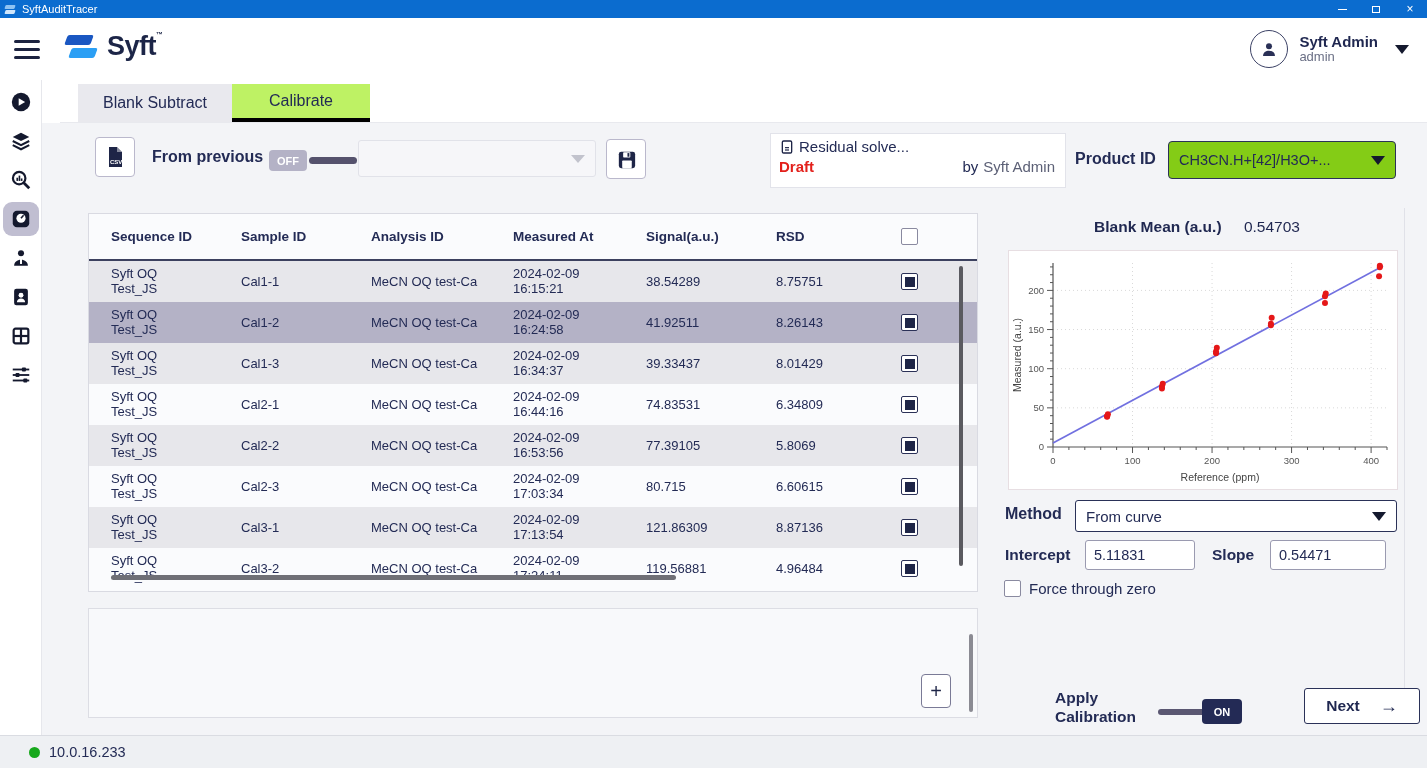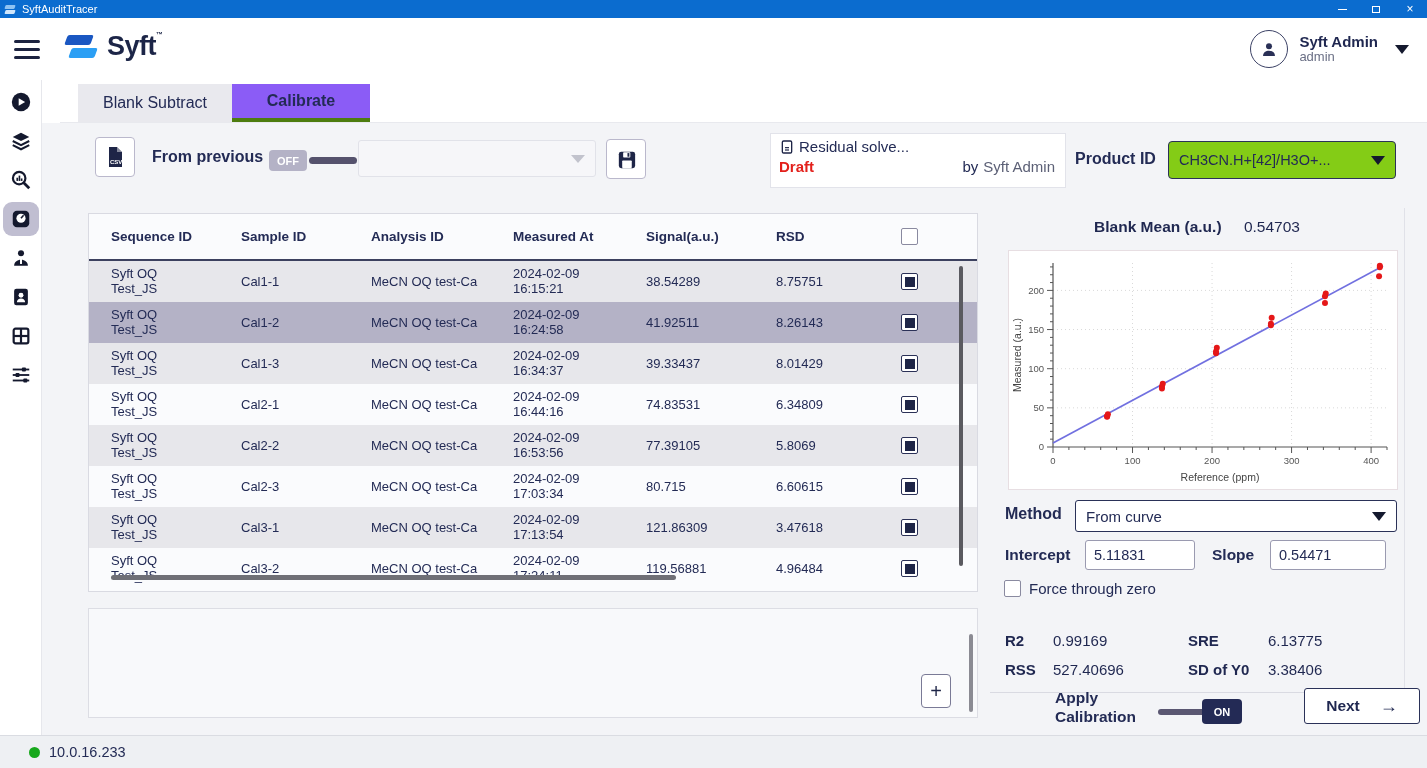--- a/index.html
+++ b/index.html
@@ -41,21 +41,21 @@
   .side-item { width:36px; height:34px; margin:5px auto 5px auto; display:flex; align-items:center; justify-content:center; border-radius:9px; cursor:pointer; }
   .side-item.active { background:#c0bed1; }
   .side-item svg { display:block; }
 
   
   .tabstrip { position:absolute; left:60px; top:84px; right:0; height:39px; border-bottom:1px solid #e8e9ee; display:flex; }
   .tab { height:38px; display:flex; align-items:center; justify-content:center; font-size:16px; color:#232b55; background:#e9e9ee; cursor:pointer; }
   .tab.t0 { width:154px; margin-left:18px; }
   .tab.t1 { width:138px; }
   .tab.t2 { width:124px; }
-  .tab.active { background:#8b5cf6; border-bottom:4px solid #4d7c0f; font-weight:bold; }
+  .tab.active { background:#bef264; border-bottom:4px solid #000000; font-weight:normal; }
 
   
   .content { position:absolute; left:42px; top:123px; width:1385px; height:612px; background:#f3f4f7; }
 
   
   .icon-btn { position:absolute; width:40px; height:40px; background:#fff; border:1px solid #bab8cc; border-radius:4px; display:flex; align-items:center; justify-content:center; cursor:pointer; }
   .btn-csv { left:53px; top:14px; }
   .btn-save { left:564px; top:16px; }
   .lbl-fromprev { position:absolute; left:110px; top:25px; font-size:16px; font-weight:bold; color:#232b55; }
   .toggle-off { position:absolute; left:227px; top:27px; display:flex; align-items:center; cursor:pointer; }
@@ -406,21 +406,21 @@
           </div>
           <div class="tgrid trow striped">
             <span class="cell-seq">Syft OQ Test_JS</span>
             <span>Cal3-1</span>
             <span>MeCN OQ test-Ca</span>
             <span class="cell-two">
               <div>2024-02-09</div>
               <div>17:13:54</div>
             </span>
             <span>121.86309</span>
-            <span>3.47618</span>
+            <span>8.87136</span>
             <span>
               <span class="cb checked"></span>
             </span>
           </div>
           <div class="tgrid trow plain">
             <span class="cell-seq">Syft OQ Test_JS</span>
             <span>Cal3-2</span>
             <span>MeCN OQ test-Ca</span>
             <span class="cell-two">
               <div>2024-02-09</div>
@@ -546,30 +546,20 @@
       <span class="lbl-intercept">Intercept</span>
       <input class="fld in-intercept" value="5.11831" style="">
       <span class="lbl-slope">Slope</span>
       <input class="fld in-slope" value="0.54471" style="">
 
       <div class="forcezero">
         <span class="cb hcb"></span>
         <span>Force through zero</span>
       </div>
 
-      <div class="stats">
-        <span class="stat-label">R2</span>
-        <span class="stat-value">0.99169</span>
-        <span class="stat-label">SRE</span>
-        <span class="stat-value">6.13775</span>
-        <span class="stat-label">RSS</span>
-        <span class="stat-value">527.40696</span>
-        <span class="stat-label">SD of Y0</span>
-        <span class="stat-value">3.38406</span>
-      </div>
 
       <div class="applyrow">
         <div class="apply-label">
           <div>Apply</div>
           <div>Calibration</div>
         </div>
         <div class="toggle-on">
           <span class="track"></span>
           <span class="pill">ON</span>
         </div>

